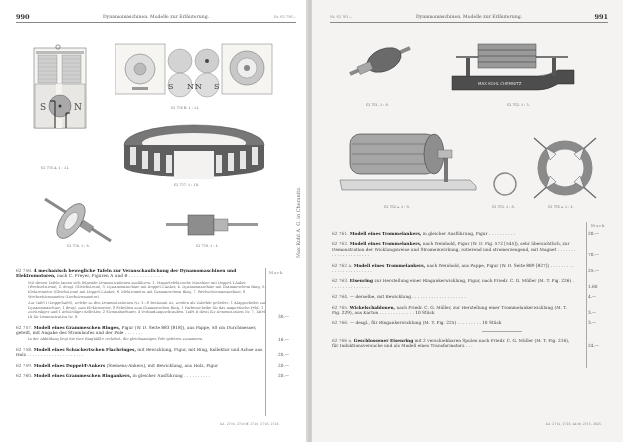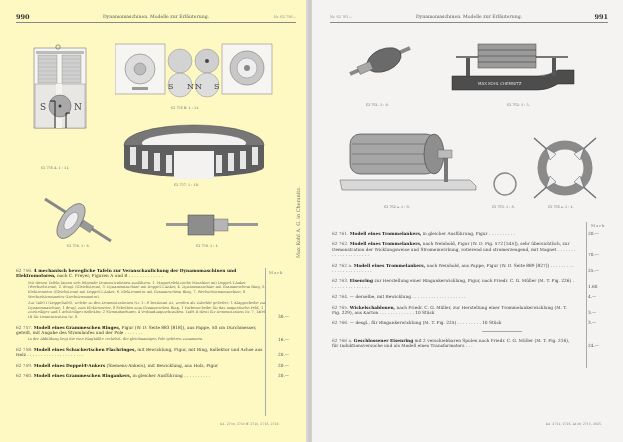--- a/index.html
+++ b/index.html
@@ -1,17 +1,17 @@
 <!DOCTYPE html>
 <html><head>
 <meta charset="utf-8">
 <style>
   html, body { margin:0; padding:0; }
   body { width:623px; height:442px; overflow:hidden; background:#e9e8e6; font-family:"DejaVu Serif", serif; color:#3a3a3a; position:relative; }
-  .page { position:absolute; top:0; height:442px; background:#fef9c3; }
+  .page { position:absolute; top:0; height:442px; background:#ffffff; }
   .page.left { left:0; width:308px; }
   .page.right { left:312px; width:311px; background:#f4f3f1; }
   .gutter { position:absolute; left:306px; top:0; width:8px; height:442px; background:linear-gradient(90deg,#dcdbd8,#c9c8c5 50%,#e4e3e0); }
   .header { position:absolute; top:14px; font-size:5px; color:#555; height:8px; border-bottom:0.6px solid #888; }
   .left .header { left:16px; width:280px; }
   .right .header { left:18px; width:278px; }
   .header .pno { position:absolute; top:-1px; font-size:6.5px; font-weight:bold; color:#333; }
   .left .header .pno { left:0; }
   .right .header .pno { right:0; }
   .header .title { position:absolute; left:0; right:0; text-align:center; top:0; font-size:4.6px; }

